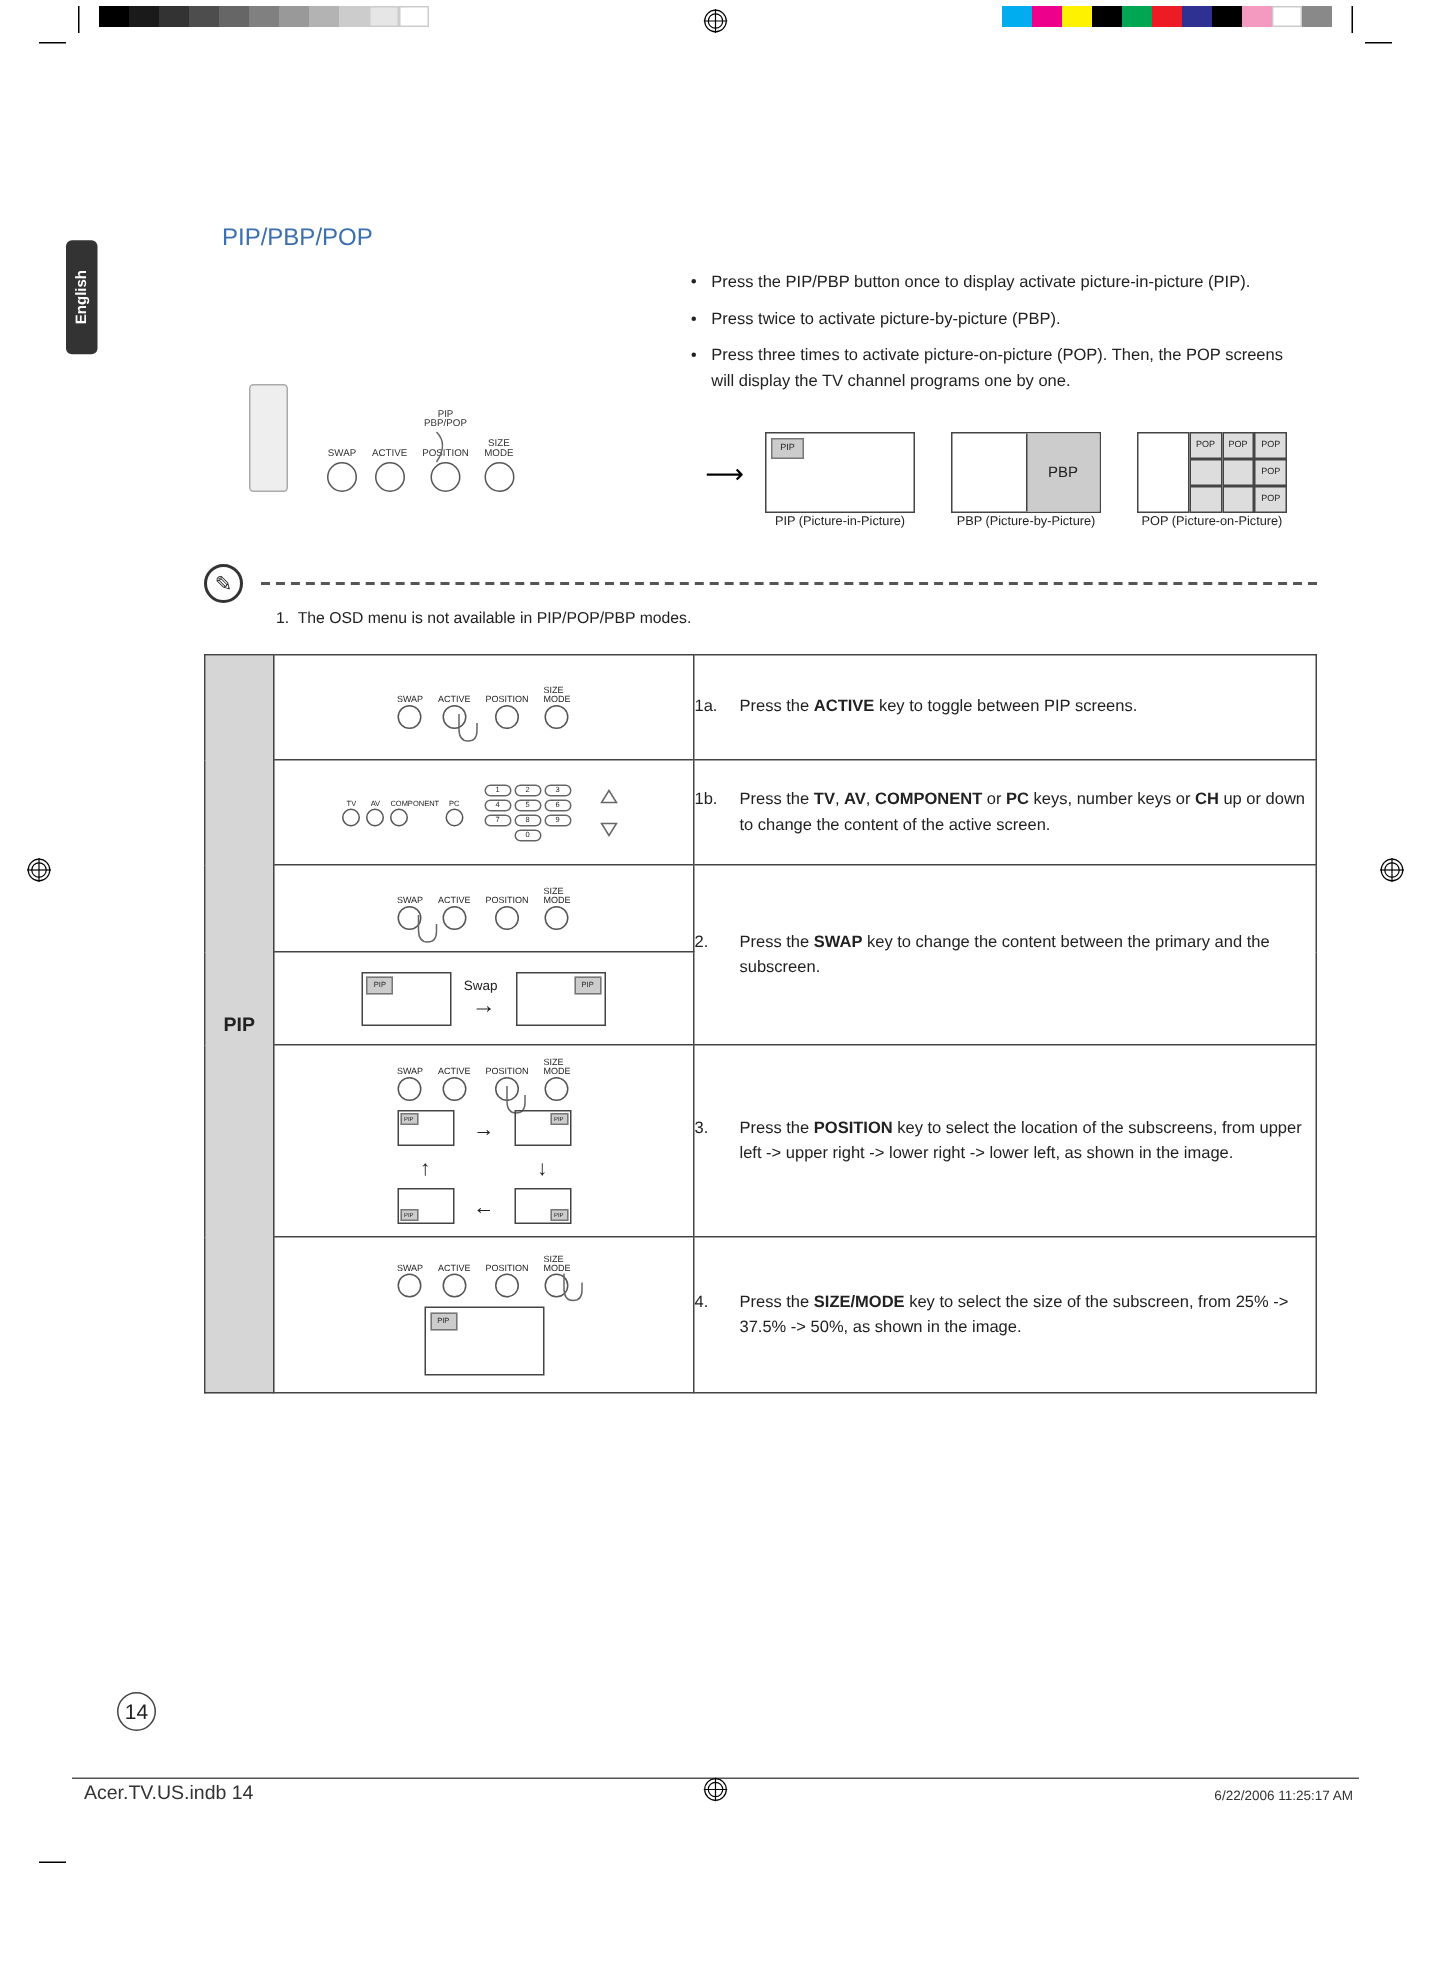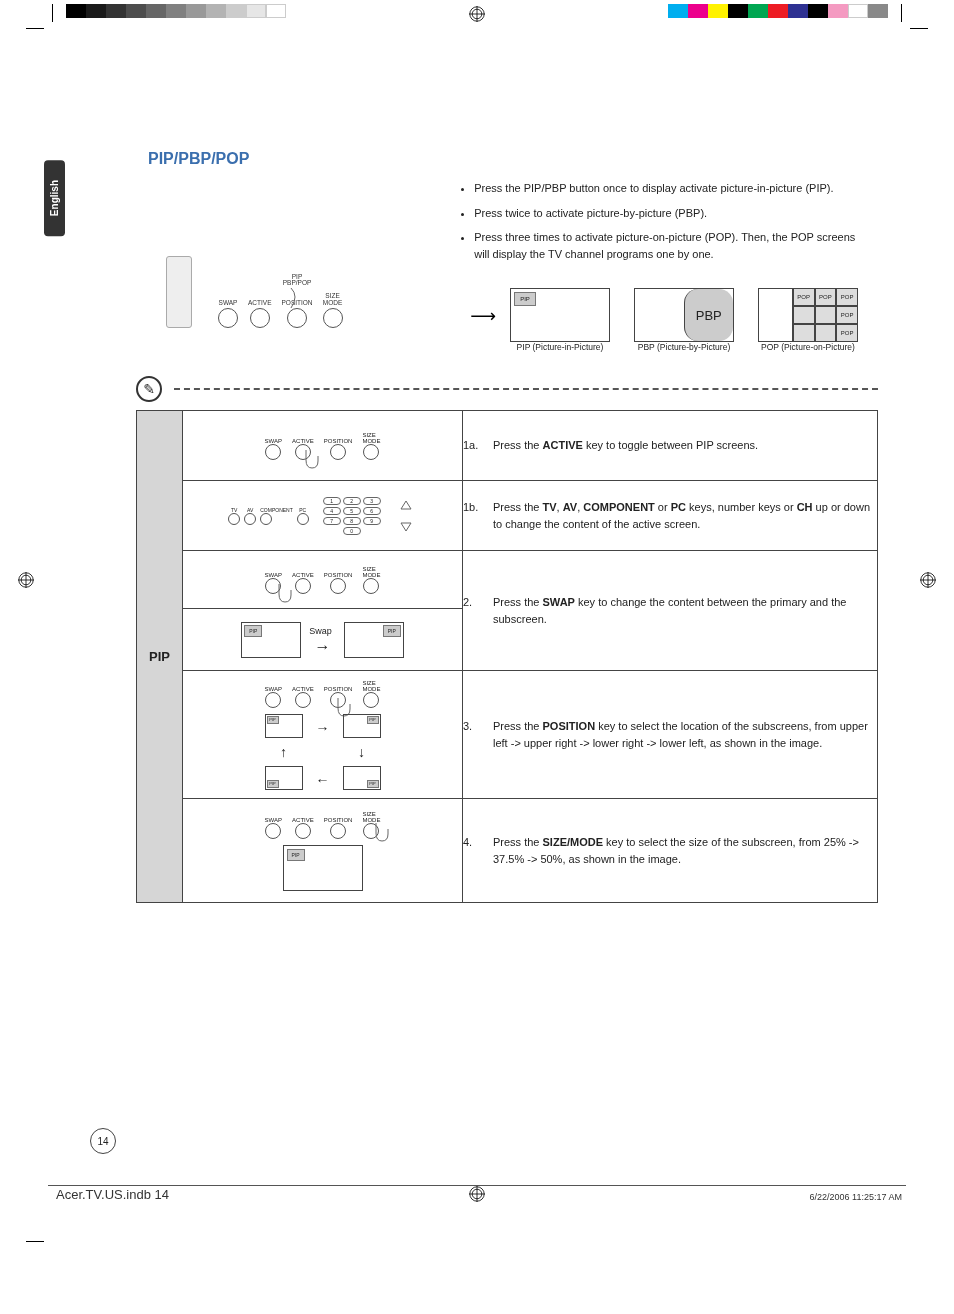--- a/index.html
+++ b/index.html
@@ -46,21 +46,21 @@
   
   .sec-title {
     display: inline-block;
     border: 1.5px solid #666; border-radius: 16px;
     padding: 4px 16px;
     font-size: 24px; color: #444;
     font-weight: 400;
     margin-left: 60px;
   }
   .sub-title {
-    color: #3b6fae; font-weight:700; font-size: 16px;
+    color: #3b6fae; font-weight:400; font-size: 16px;
     margin: 12px 0 8px 72px;
   }
 
   .intro-row { display:flex; margin-left:60px; margin-top:4px;align-items:center;}
   .intro-left { width: 330px; position:relative; height:180px;}
   .intro-right { flex:1; padding-right:20px;}
   .intro-right ul { list-style: disc; margin-left: 18px; font-size:11px; line-height:1.5;}
   .intro-right li { margin-bottom: 8px;}
 
   
@@ -72,21 +72,21 @@
   .btn-row { display:flex; gap:10px; align-items:flex-end;}
 
   .arrow-right { margin: 0 14px; font-size:18px; color:#000;}
 
   .mode-thumbs { display:flex; gap:24px; align-items:flex-start; margin-top:8px;}
   .thumb-col { display:flex; flex-direction:column; align-items:center; font-size:8.5px;}
   .thumb-box { border:1px solid #444; position:relative; background:#fff;}
   .pip-thumb { width:100px; height:54px;}
   .pip-thumb .mini { position:absolute; top:3px; left:3px; width:22px; height:14px; background:#ccc; border:1px solid #777; font-size:6px; display:flex; align-items:center; justify-content:center;}
   .pbp-thumb { width:100px; height:54px; display:flex;}
-  .pbp-thumb .half { flex:1; display:flex; align-items:center; justify-content:center; font-size:13px;border-radius:14px;}
+  .pbp-thumb .half { flex:1; display:flex; align-items:center; justify-content:center; font-size:10px;}
   .pbp-thumb .half.shaded { background:#ccc; border-left:1px solid #444;}
   .pop-thumb { width:100px; height:54px; display:grid; grid-template-columns: 1.6fr 1fr 1fr 1fr; grid-template-rows: repeat(3,1fr); border:none;}
   .pop-thumb .big { grid-row:1 / span 3; border:1px solid #444;}
   .pop-thumb .cell { border:1px solid #444; background:#ddd; font-size:6px; display:flex; align-items:center; justify-content:center;}
   .thumb-cap { margin-top:0;}
 
   
   .note-row { display:flex; align-items:center; margin:20px 0 8px 60px; gap:12px;}
   .note-icon { width:26px; height:26px; border:2px solid #333; border-radius:50%; display:flex; align-items:center; justify-content:center; font-size:14px;}
   .note-dash { flex:1; border-top:2px dashed #555; height:0;}
@@ -120,21 +120,21 @@
 
   .pos-grid { display:grid; grid-template-columns: auto 24px auto; grid-template-rows: auto auto; gap:6px 8px; justify-content:center; margin-top:6px;}
   .pos-box { width:38px; height:24px; border:1px solid #444; position:relative;}
   .pos-box .m { position:absolute; width:12px; height:8px; background:#ccc; border:1px solid #777; font-size:4px; display:flex; align-items:center; justify-content:center;}
   .pos-arrow { display:flex; align-items:center; justify-content:center; font-size:14px;}
 
   .size-box { width:80px; height:46px; border:1px solid #444; position:relative; margin:6px auto 0;}
   .size-box .m { position:absolute; top:3px; left:3px; width:18px; height:12px; background:#ccc; border:1px solid #777; font-size:5px; display:flex;align-items:center;justify-content:center;}
 
   
-  .page-num { position:absolute; bottom:88px; left:42px; width:26px; height:26px; border:1px solid #444; border-radius:50%; display:flex; align-items:center; justify-content:center; font-size:10px;}
+  .page-num { position:absolute; bottom:88px; left:30px; width:26px; height:26px; border:1px solid #444; border-radius:50%; display:flex; align-items:center; justify-content:center; font-size:14px;}
 
   
   .footer-line { position:absolute; bottom:56px; left:0; right:0; border-top:0.5px solid #555;}
   .footer-text { position:absolute; bottom:40px; left:8px; font-size:13px; color:#333;}
   .footer-date { position:absolute; bottom:40px; right:4px; font-size:9px; color:#333;}
   .footer-reg { position:absolute; bottom:38px; left:50%; transform:translateX(-50%);}
 
   
   .side-reg-l { position:absolute; left:-30px; top:530px;}
   .side-reg-r { position:absolute; right:-30px; top:530px;}
@@ -264,20 +264,24 @@
           </div>
         </div>
       </div>
     </div>
   </div>
 
   
   <div class="note-row">
     <div class="note-icon">✎</div>
     <div class="note-dash"></div>
+  </div>
+  <div class="note-text">
+    <span>1.</span>&nbsp;
+    <span>The OSD menu is not available in PIP/POP/PBP modes.</span>
   </div>
 
   
   <table class="main-table">
     <tbody>
         <tr>
       <td class="row-head" rowspan="6">PIP</td>
       <td class="illus-cell">
         <div class="mini-btn-row">
           <div class="mini-btn-col">

